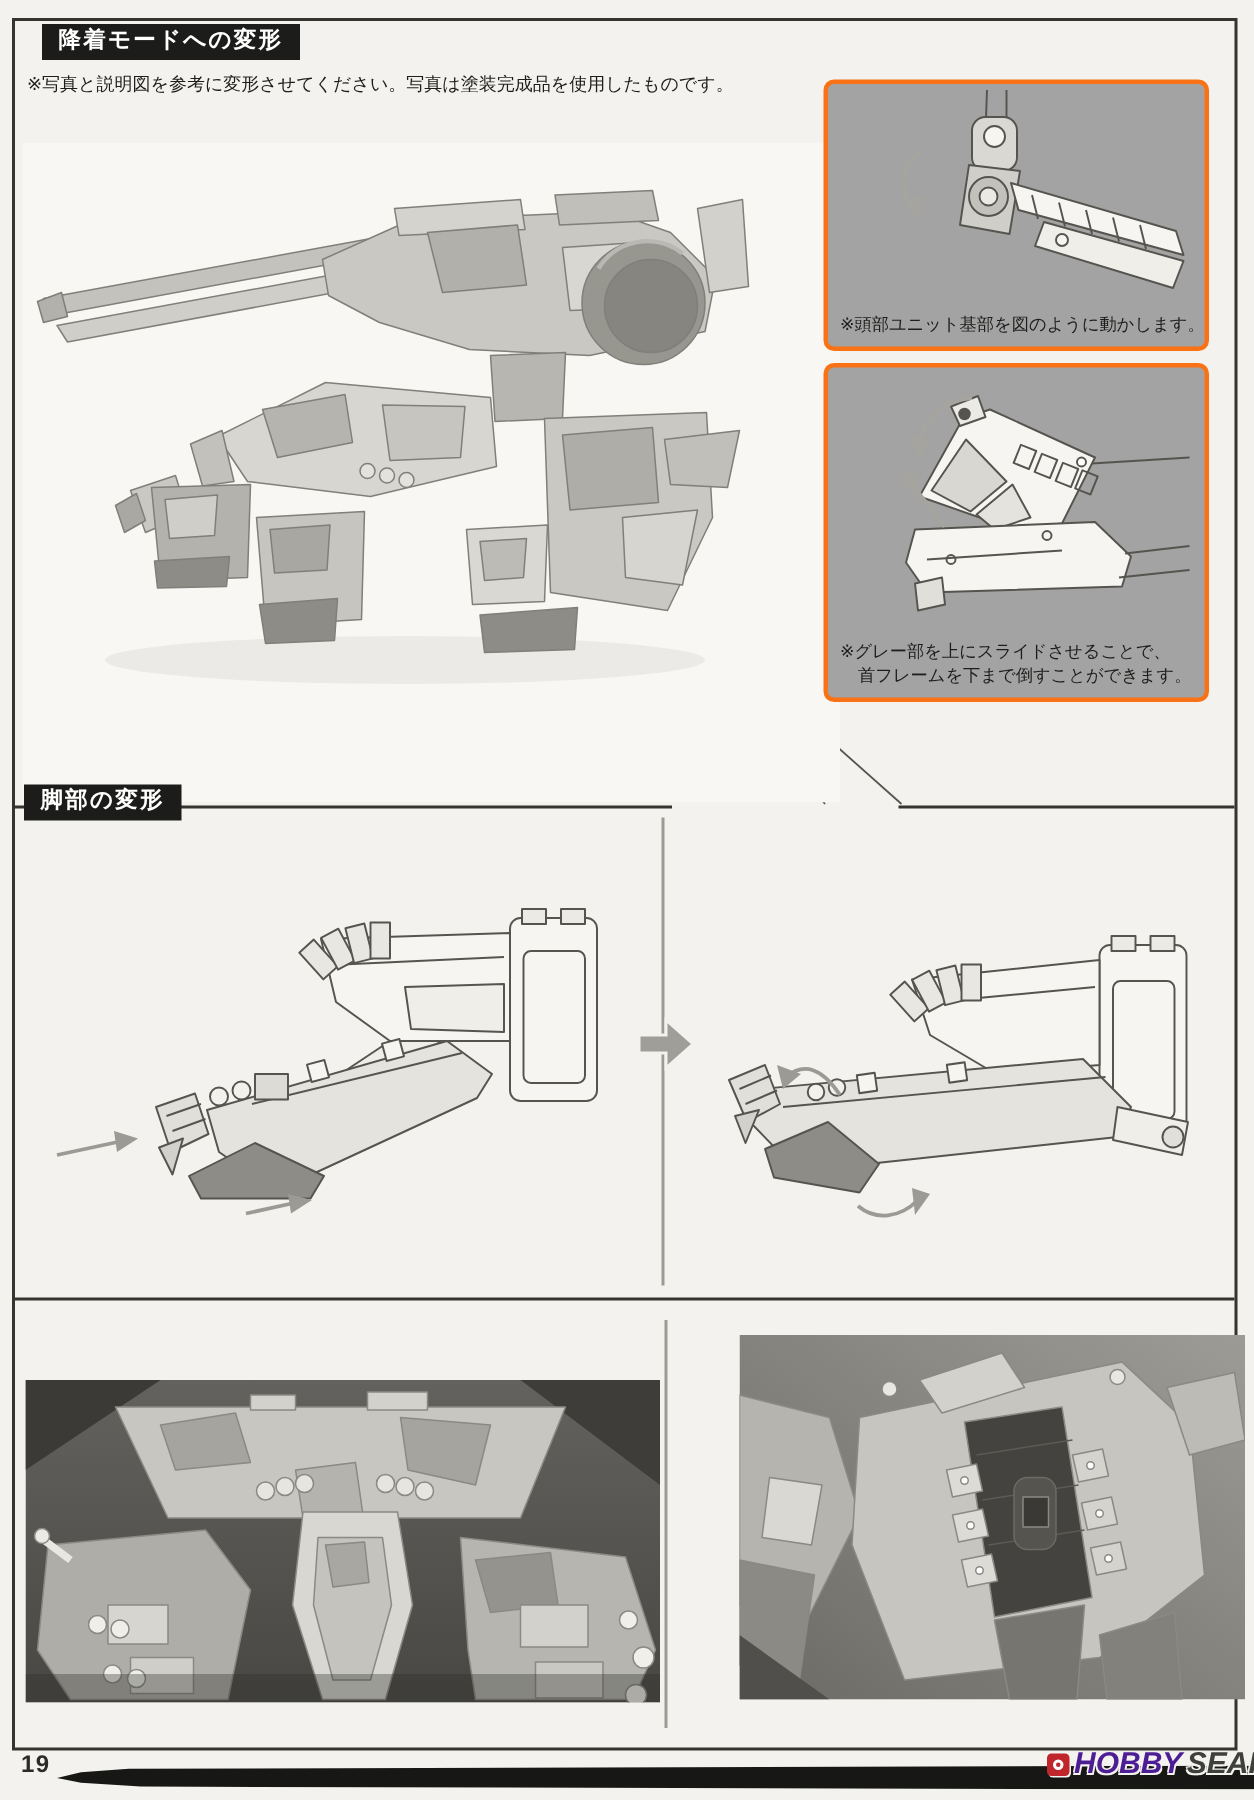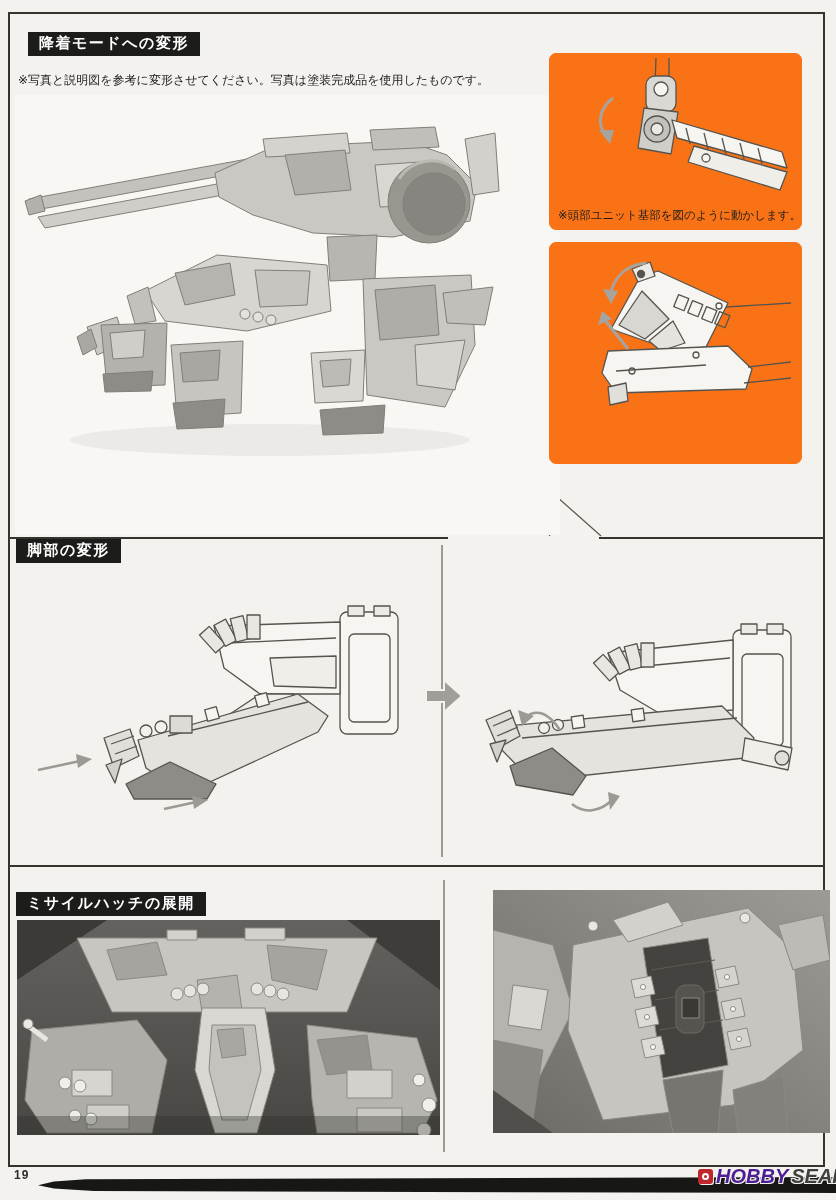--- a/index.html
+++ b/index.html
@@ -5,30 +5,30 @@
   html,body{margin:0;padding:0;background:#e8e7e3;}
   #page{position:relative;width:836px;height:1200px;background:#f3f2ee;overflow:hidden;
         font-family:"Liberation Sans","DejaVu Sans",sans-serif;color:#1d1d1b;}
   .abs{position:absolute;}
   
   #frame{left:8px;top:12px;width:813px;height:1151px;border:2px solid #35342f;}
   .hdiv{height:2px;background:#35342f;}
   .vdiv{width:2px;background:#9b9a94;}
   
   .badge{background:#1c1c1a;color:#fff;font-weight:700;font-size:15px;letter-spacing:1.5px;
-         padding:3px 11px 4px 11px;line-height:1.1;white-space:nowrap;margin-top:16px;}
+         padding:3px 11px 4px 11px;line-height:1.1;white-space:nowrap;}
   
   .note{font-size:12px;color:#1d1d1b;letter-spacing:0px;white-space:nowrap;}
   .boxnote{font-size:11.5px;color:#1d1d1b;line-height:1.45;white-space:nowrap;}
   
-  .infobox{border:1px solid #f97316;border-radius:7px;background:#f97316;}
+  .infobox{border:3px solid #f97316;border-radius:7px;background:#a3a3a3;}
   
   #footer-bar{left:38px;top:1177px;width:798px;height:16px;background:#171715;
       clip-path:polygon(0% 52%,2% 28%,6% 14%,100% 0%,100% 100%,7% 88%,2% 72%);}
-  #page-num{left:14px;top:1168px;font-size:12px;font-weight:700;color:#2b2b29;letter-spacing:1px;}
+  #page-num{left:14px;top:1168px;font-size:16px;font-weight:700;color:#2b2b29;letter-spacing:1px;}
   #watermark{left:698px;top:1165px;display:flex;align-items:center;gap:3px;z-index:6;
       font-style:italic;font-weight:700;font-size:20px;letter-spacing:0px;
       text-shadow:1px 1px 0 #f3f2ee,-1px -1px 0 #f3f2ee,1px -1px 0 #f3f2ee,-1px 1px 0 #f3f2ee;}
   #watermark .w-hobby{color:#4c1d95;}
   #watermark .w-search{color:#3f3f3c;}
   #wm-icon{width:15px;height:15px;background:#c0272d;border-radius:3px;position:relative;flex:0 0 auto;
       box-shadow:1px 1px 0 #f3f2ee;}
   #wm-icon:after{content:"";position:absolute;left:4px;top:4px;width:7px;height:7px;
       border:2px solid #fff;border-radius:50%;box-sizing:border-box;}
   svg{display:block;}
@@ -39,21 +39,21 @@
 <div id="page">
 
   <div class="abs" id="frame"></div>
   <div class="abs hdiv" style="left:8px;top:537px;width:440px;"></div>
   <div class="abs hdiv" style="left:599px;top:537px;width:224px;"></div>
   <div class="abs hdiv" style="left:8px;top:865px;width:815px;"></div>
   <div class="abs vdiv" style="left:441px;top:545px;height:312px;"></div>
   <div class="abs vdiv" style="left:443px;top:880px;height:272px;"></div>
 
   <div class="abs badge" style="left:28px;top:16px;">降着モードへの変形</div>
-  <div class="abs note" style="left:18px;top:48px;margin-top:24px;">※写真と説明図を参考に変形させてください。写真は塗装完成品を使用したものです。</div>
+  <div class="abs note" style="left:18px;top:48px;">※写真と説明図を参考に変形させてください。写真は塗装完成品を使用したものです。</div>
 
   <svg class="abs" style="left:0;top:0;" width="836" height="540">
     <line x1="303" y1="300" x2="549" y2="252" stroke="#55544f" stroke-width="1.2"></line>
     <line x1="300" y1="311" x2="549" y2="284" stroke="#55544f" stroke-width="1.2"></line>
     <line x1="457" y1="408" x2="550" y2="536" stroke="#55544f" stroke-width="1.2"></line>
     <line x1="457" y1="408" x2="601" y2="536" stroke="#55544f" stroke-width="1.2"></line>
   </svg>
 
   <svg class="abs" style="left:15px;top:95px;" width="545" height="440" viewBox="0 0 545 440">
     <rect x="0" y="0" width="545" height="440" fill="#f8f7f4"></rect>
@@ -156,20 +156,24 @@
           <circle cx="140" cy="106" r="3"></circle>
         <polygon points="52,138 70,134 72,152 54,156" fill="#e0dfd9"></polygon>
         <line x1="192" y1="118" x2="235" y2="113"></line>
         <line x1="188" y1="134" x2="235" y2="129"></line>
       </g>
       <path d="M90,14 C70,16 58,28 54,46" stroke="#a5a49e" stroke-width="3" fill="none"></path>
       <polygon points="47,40 55,55 62,42" fill="#a5a49e"></polygon>
       <line x1="72" y1="100" x2="48" y2="70" stroke="#a5a49e" stroke-width="3"></line>
       <polygon points="42,76 46,62 56,70" fill="#a5a49e"></polygon>
     </svg>
+    <div class="abs boxnote" style="left:8px;bottom:5px;">
+      <span>※グレー部を上にスライドさせることで、</span><br>
+      <span style="padding-left:12px;">首フレームを下まで倒すことができます。</span>
+    </div>
   </div>
 
   <div class="abs badge" style="left:16px;top:523px;">脚部の変形</div>
 
   <svg class="abs" style="left:18px;top:598px;" width="415" height="255" viewBox="0 0 415 255">
     <g stroke="#55544f" stroke-width="1.3" fill="none" stroke-linejoin="round">
       <rect x="322" y="14" width="58" height="122" rx="7" fill="#f6f5f1"></rect>
       <rect x="331" y="36" width="41" height="88" rx="5"></rect>
       <rect x="330" y="8" width="16" height="10" fill="#eceae4"></rect>
       <rect x="356" y="8" width="16" height="10" fill="#eceae4"></rect>
@@ -233,21 +237,20 @@
       <polygon points="58,168 100,150 134,178 121,197 64,187" fill="#8d8c86"></polygon>
       <polygon points="293,140 340,150 336,172 290,162" fill="#efeee8"></polygon>
       <circle cx="330" cy="160" r="7" fill="#e0dfd9"></circle>
     </g>
     <path d="M108,132 C96,114 84,110 72,120" stroke="#9b9a94" stroke-width="2.5" fill="none"></path>
     <polygon points="66,112 70,128 82,118" fill="#9b9a94"></polygon>
     <path d="M120,206 C132,216 148,214 160,202" stroke="#9b9a94" stroke-width="2.5" fill="none"></path>
     <polygon points="156,194 168,198 158,212" fill="#9b9a94"></polygon>
   </svg>
 
-  <div class="abs badge" style="left:16px;top:876px;">ミサイルハッチの展開</div>
 
   <svg class="abs" style="left:17px;top:920px;" width="423" height="215" viewBox="0 0 423 215">
     <defs>
       <linearGradient id="bgL" x1="0" y1="0" x2="0" y2="1">
         <stop offset="0" stop-color="#63625e"></stop>
           <stop offset="1" stop-color="#484743"></stop>
       </linearGradient>
     </defs>
     <rect width="423" height="215" fill="url(#bgL)"></rect>
     <polygon points="0,0 90,0 0,60" fill="#3b3a36"></polygon>

